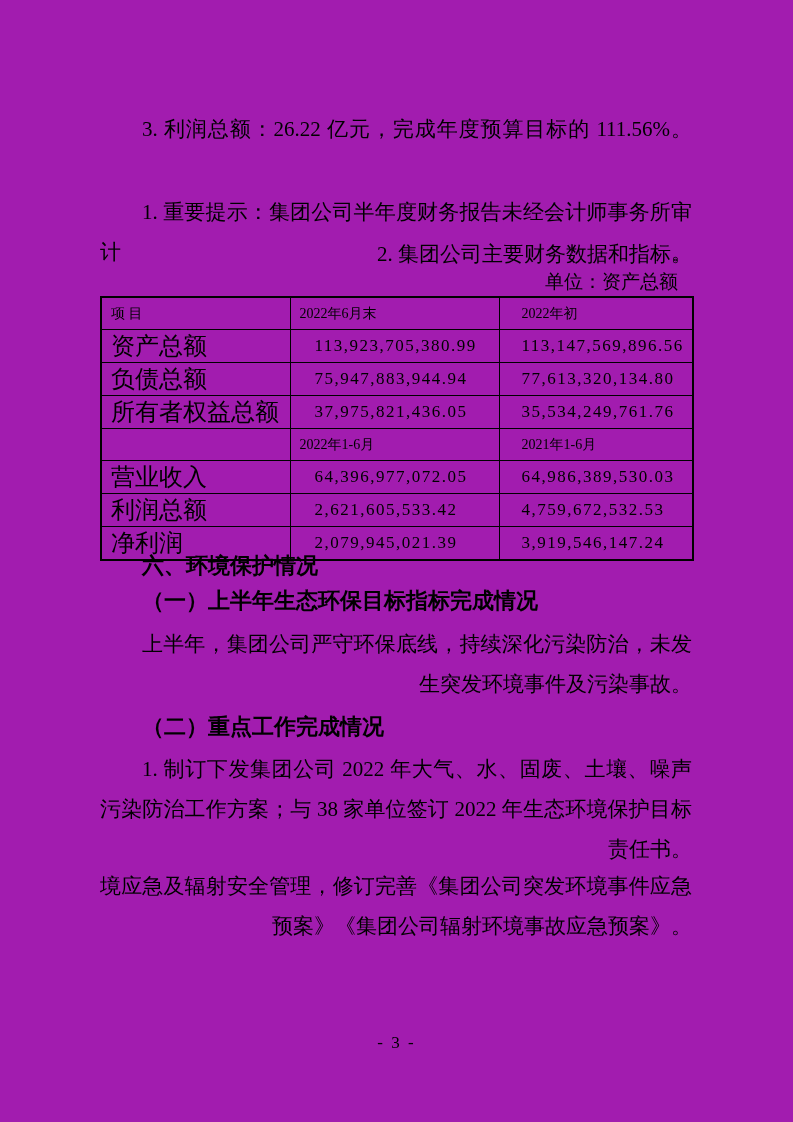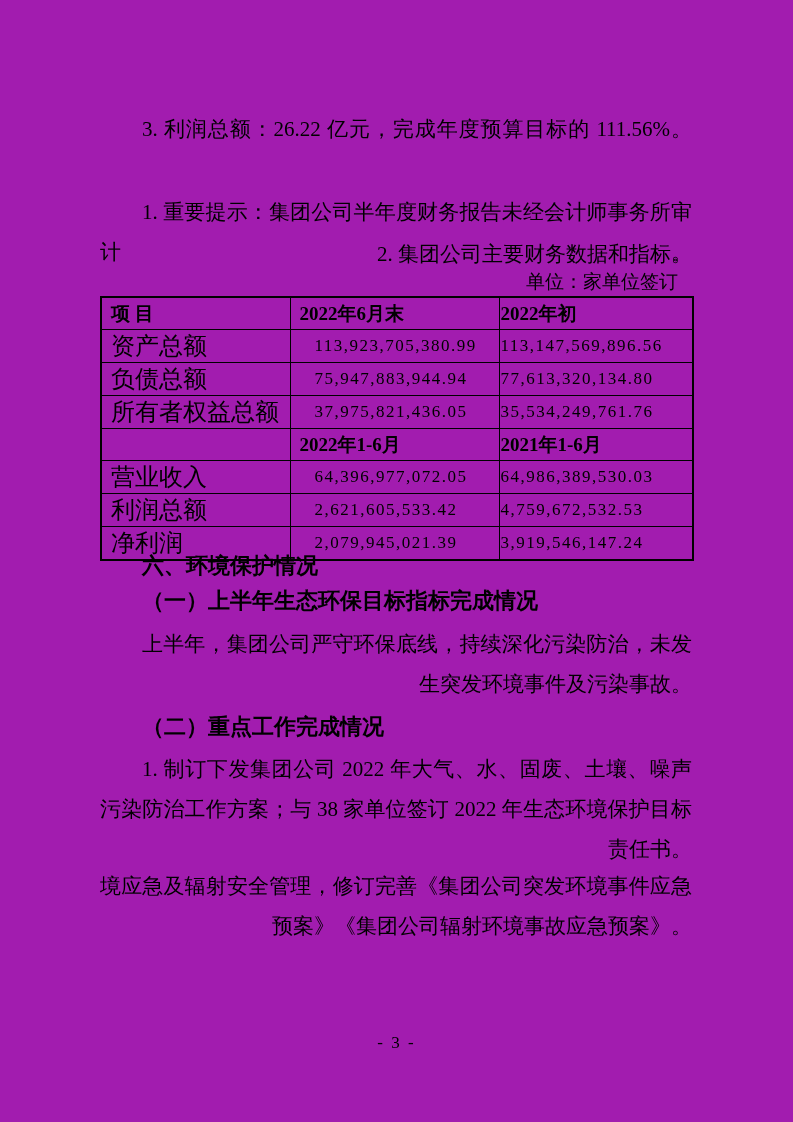--- a/index.html
+++ b/index.html
@@ -42,29 +42,29 @@
   table.fin td {
     border: 1px solid #000000;
     height: 31px;
     vertical-align: middle;
     font-size: 24px;
     padding: 0 4px 0 9px;
     overflow: hidden;
     white-space: nowrap;
   }
   table.fin td.hdr {
-    font-weight: bold;
-    font-size: 19px;
+    font-weight: normal;
+    font-size: 14px;
   }
   table.fin td.num {
     font-size: 17px;
     letter-spacing: 1.5px;
     padding-left: 24px;
   }
-  table.fin td.c3 { padding-left: 1px; border-radius: 11px; }
+  table.fin td.c3 { padding-left: 22px; border-radius: 11px; }
   .footer {
     position: absolute;
     left: 0;
     width: 793px;
     text-align: center;
     font-size: 17px;
     letter-spacing: 2px;
     line-height: 20px;
   }
 </style>
@@ -73,21 +73,21 @@
 
 <div class="page">
 
   <div class="blk para jl ind" style="top:109px">3. 利润总额：26.22 亿元，完成年度预算目标的 111.56%。</div>
 
 
   <div class="blk para jl ind" style="top:192px">1. 重要提示：集团公司半年度财务报告未经会计师事务所审计。</div>
 
   <div class="blk para ll ind" style="top:234px">2. 集团公司主要财务数据和指标。</div>
 
-  <div class="blk unit-note" style="top:269px">单位：家单位签订</div>
+  <div class="blk unit-note" style="top:269px">单位：资产总额</div>
 
   <div class="blk" style="top:296px">
     <table class="fin">
       <colgroup>
         <col style="width:189px">
           <col style="width:209px">
           <col style="width:194px">
       </colgroup>
       <tbody>
         <tr>

